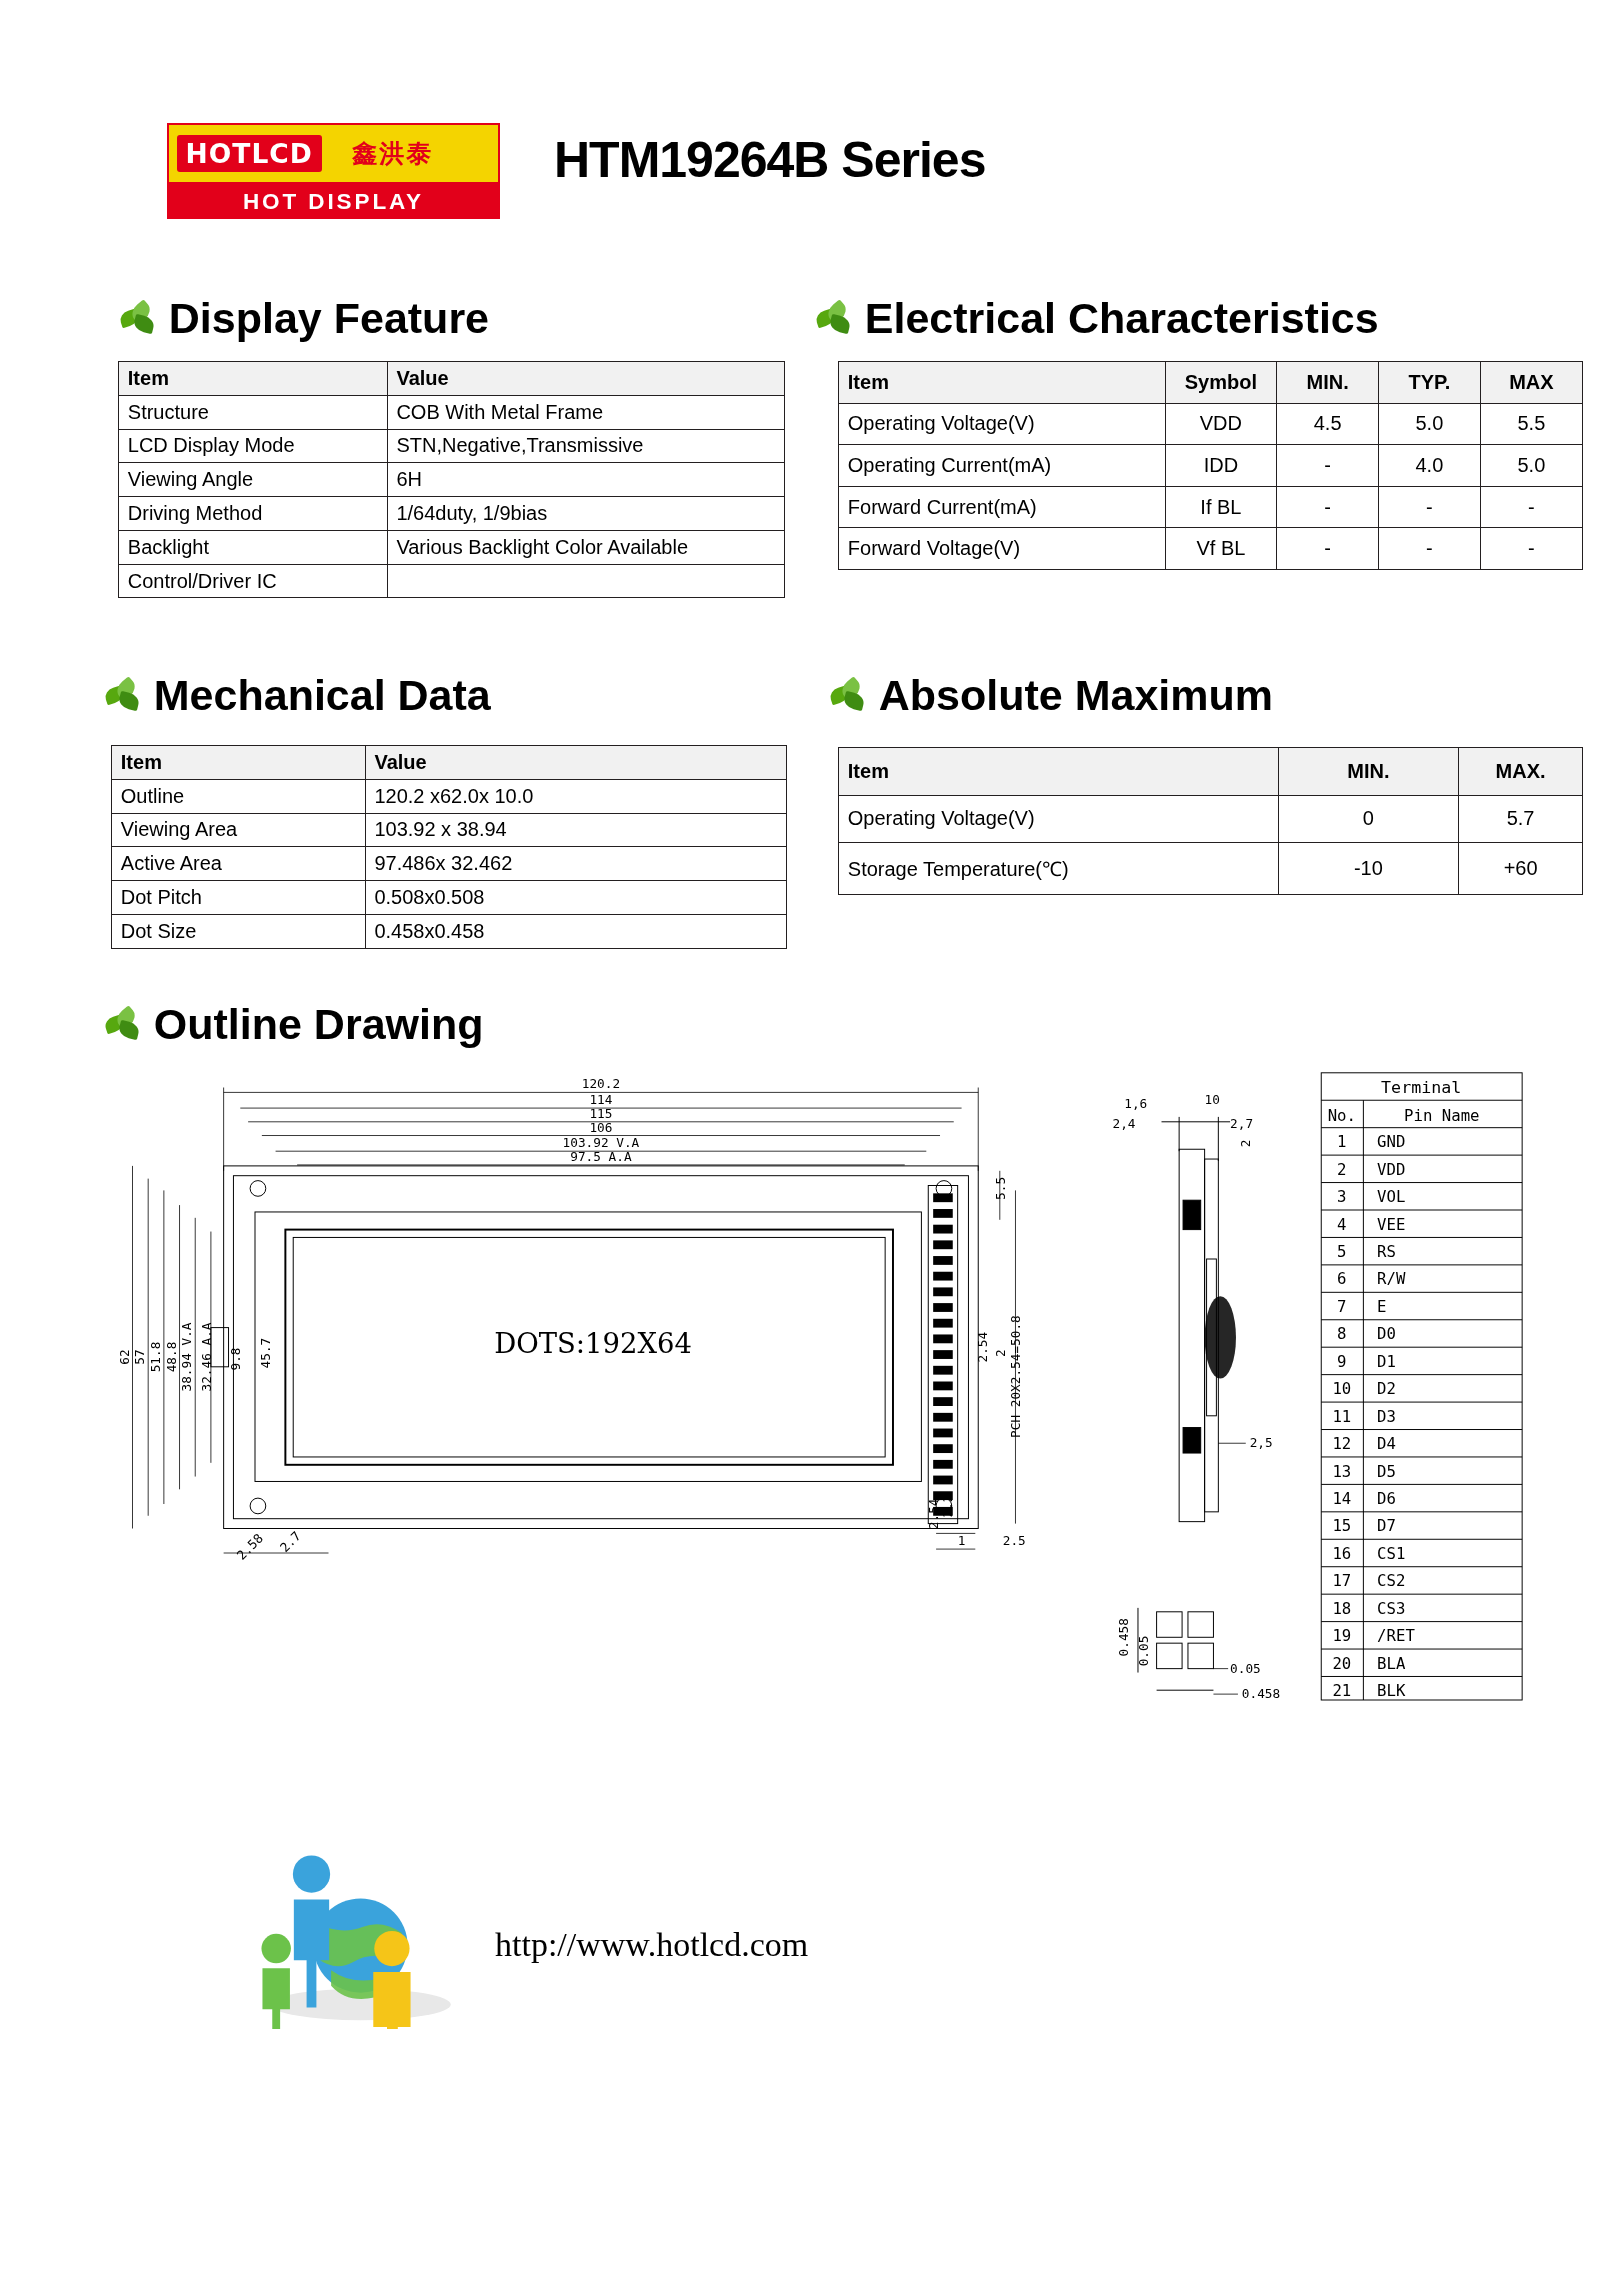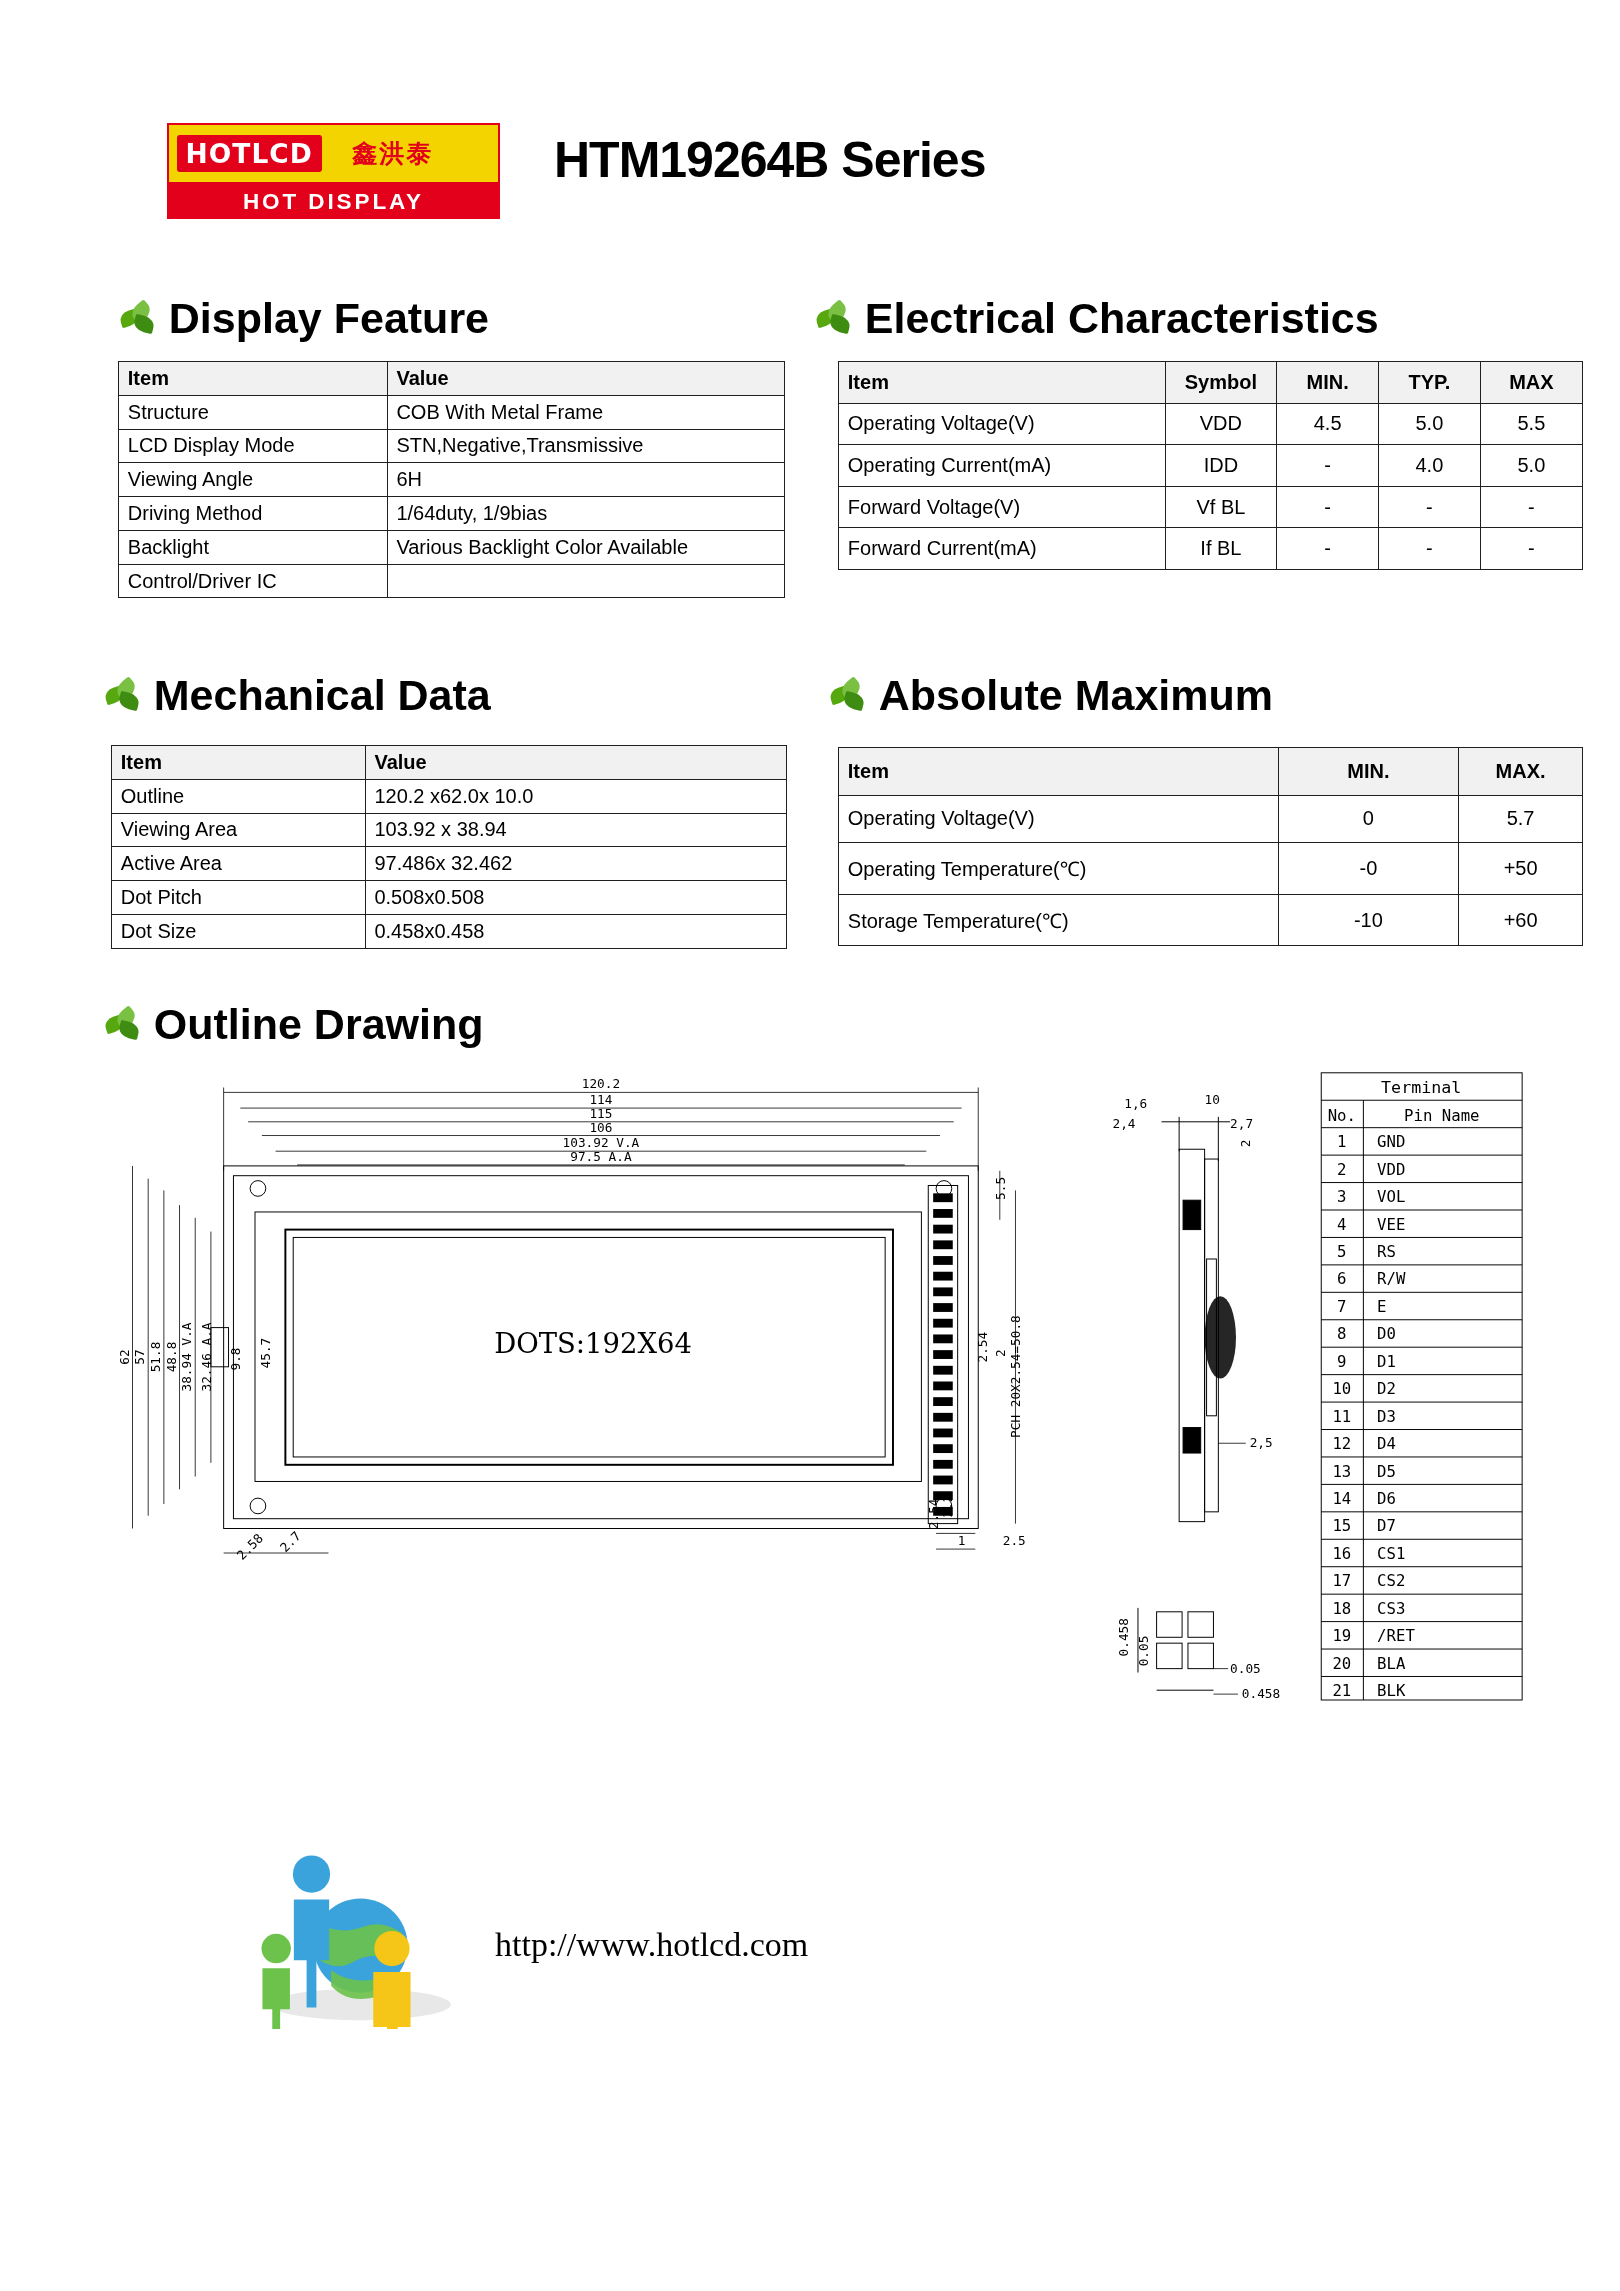--- a/index.html
+++ b/index.html
@@ -168,29 +168,29 @@
       <td class="ctr">5.5</td>
     </tr>
     <tr>
       <td>Operating Current(mA)</td>
       <td class="ctr">IDD</td>
       <td class="ctr">-</td>
       <td class="ctr">4.0</td>
       <td class="ctr">5.0</td>
     </tr>
     <tr>
+      <td>Forward Current(mA)</td>
+      <td class="ctr">If BL</td>
+      <td class="ctr">-</td>
+      <td class="ctr">-</td>
+      <td class="ctr">-</td>
+    </tr>
+    <tr>
       <td>Forward Voltage(V)</td>
       <td class="ctr">Vf BL</td>
-      <td class="ctr">-</td>
-      <td class="ctr">-</td>
-      <td class="ctr">-</td>
-    </tr>
-    <tr>
-      <td>Forward Current(mA)</td>
-      <td class="ctr">If BL</td>
       <td class="ctr">-</td>
       <td class="ctr">-</td>
       <td class="ctr">-</td>
     </tr>
   </tbody>
     </table>
 
   <div class="sec-head" style="left:103px;top:671px;">
     <span class="leaf">
         <i class="l1"></i>
@@ -242,25 +242,20 @@
     <tbody>
         <tr>
       <th style="width:421px;">Item</th>
       <th class="ctr" style="width:162px;">MIN.</th>
       <th class="ctr">MAX.</th>
     </tr>
     <tr>
       <td>Operating Voltage(V)</td>
       <td class="ctr">0</td>
       <td class="ctr">5.7</td>
-    </tr>
-    <tr>
-      <td>Operating Temperature(℃)</td>
-      <td class="ctr">-0</td>
-      <td class="ctr">+50</td>
     </tr>
     <tr>
       <td>Storage Temperature(℃)</td>
       <td class="ctr">-10</td>
       <td class="ctr">+60</td>
     </tr>
   </tbody>
     </table>
 
   <div class="sec-head" style="left:103px;top:1000px;">

